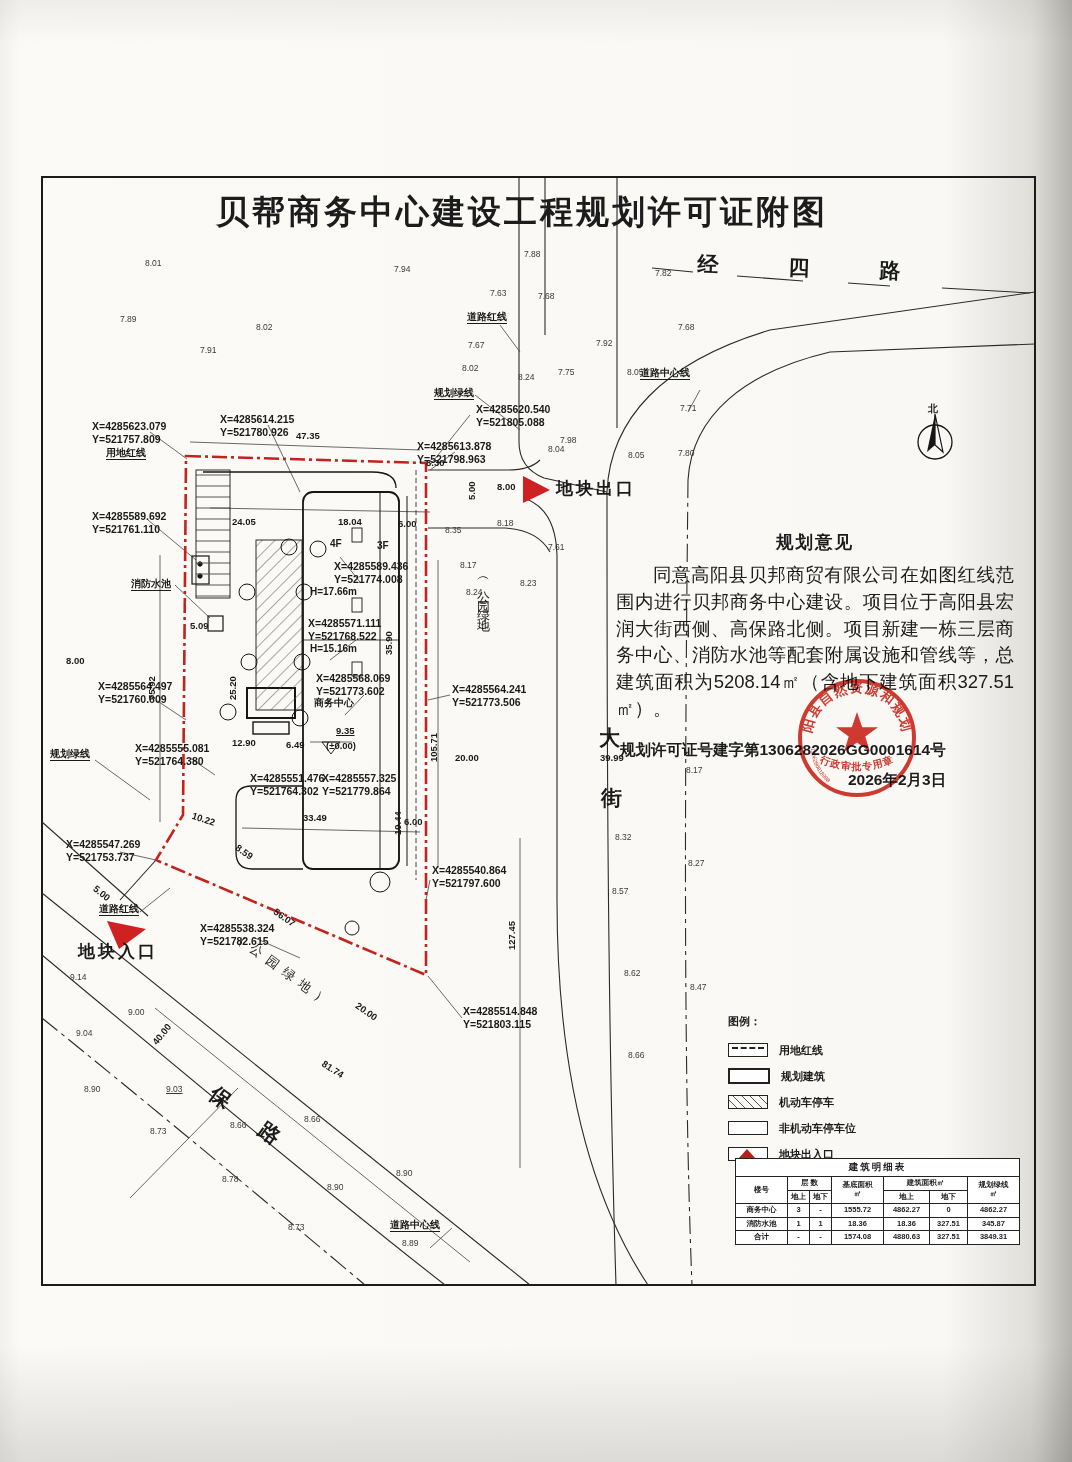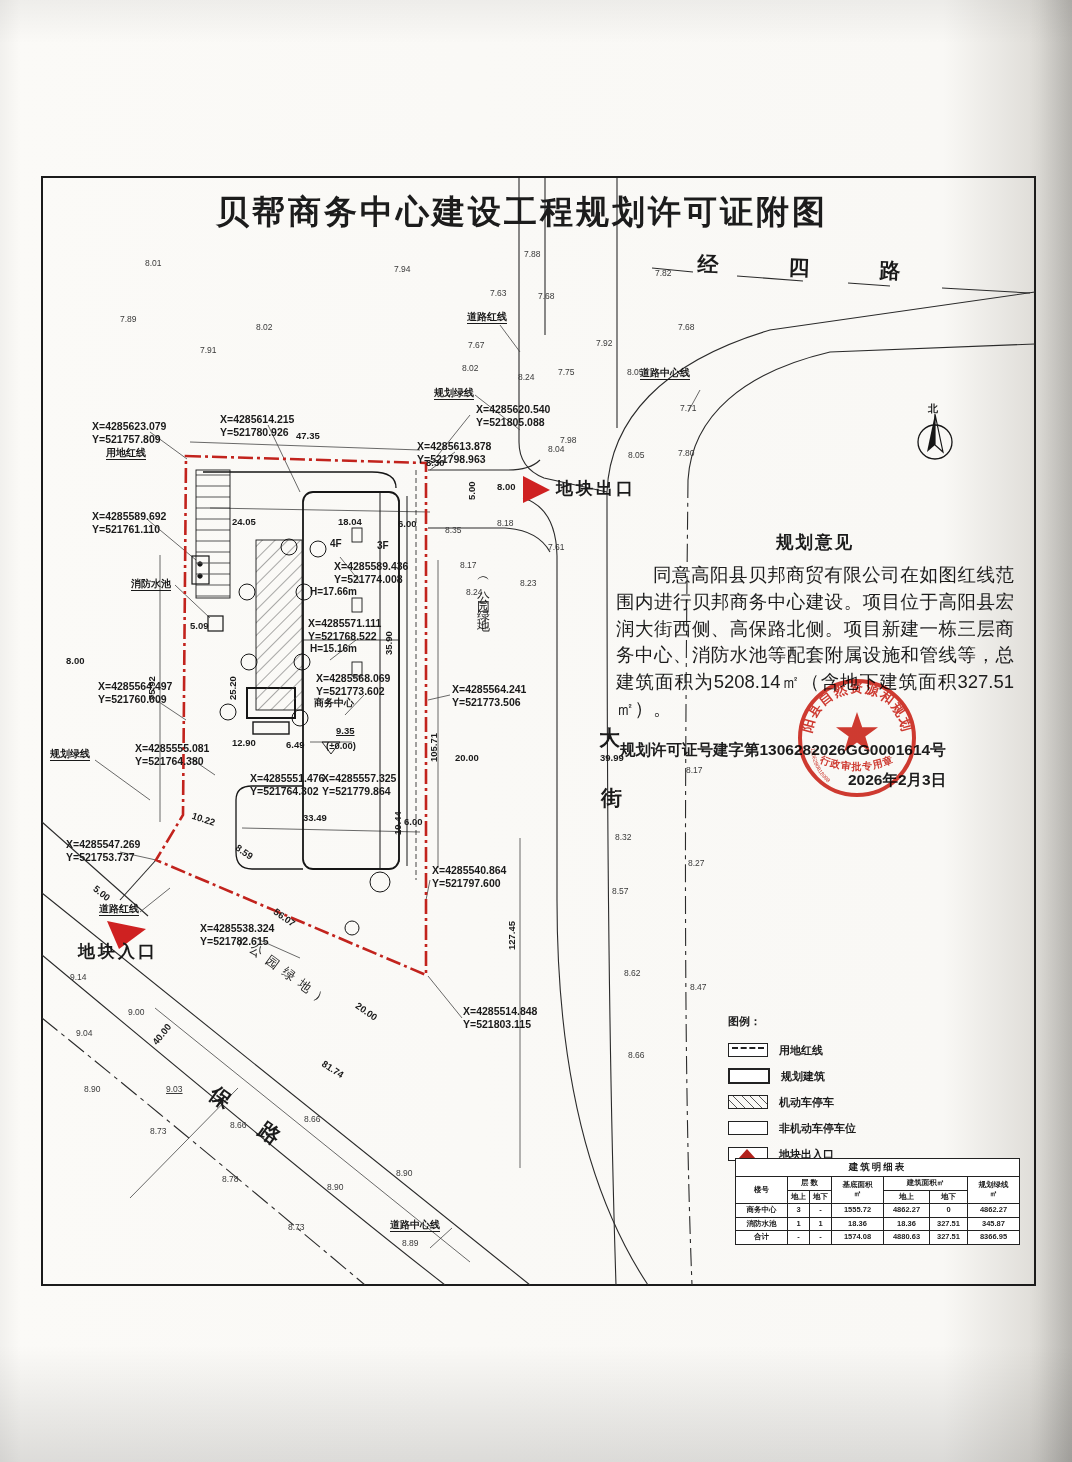--- a/index.html
+++ b/index.html
@@ -408,19 +408,19 @@
             <td>327.51</td>
             <td>345.87</td>
           </tr>
           <tr>
             <td>合计</td>
             <td>-</td>
             <td>-</td>
             <td>1574.08</td>
             <td>4880.63</td>
             <td>327.51</td>
-            <td>8366.95</td>
+            <td>3849.31</td>
           </tr>
         </tbody>
     </table>
   </div>
 
 </div>
 
 </body></html>

